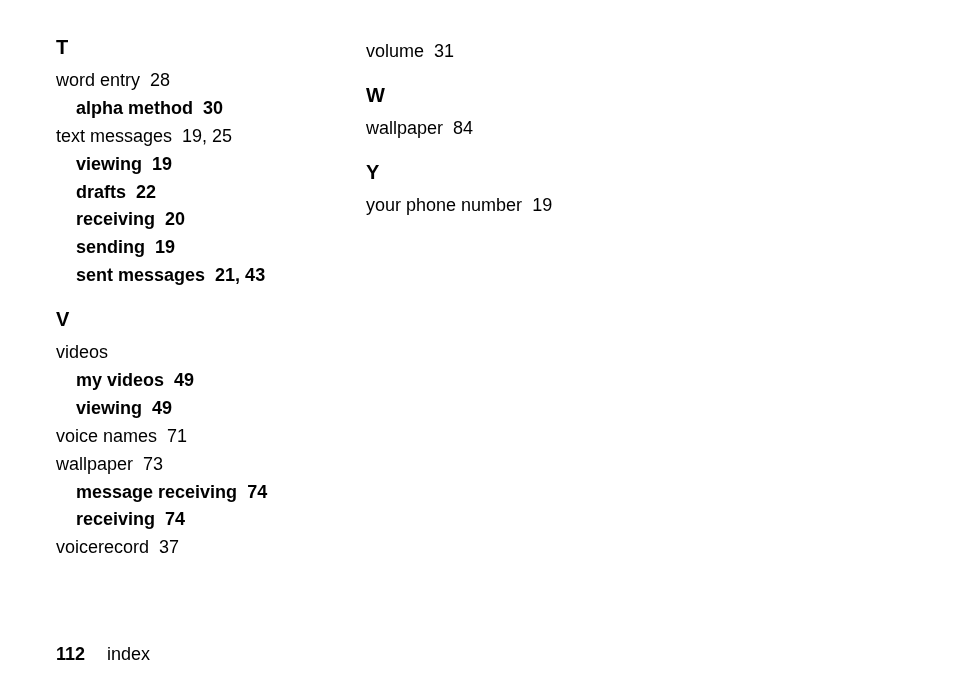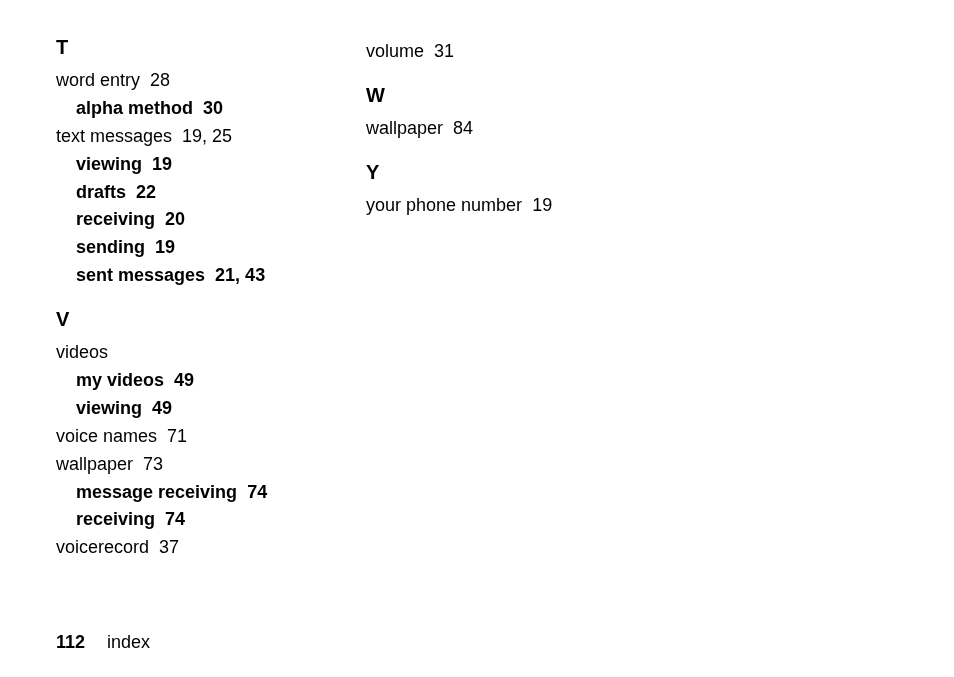--- a/index.html
+++ b/index.html
@@ -28,21 +28,21 @@
     .letter:first-child { margin-top: 0; }
     .entry {
       font-size: 18px;
       line-height: 1.55;
       white-space: nowrap;
     }
     .sub { padding-left: 20px; font-weight: bold; }
     .num { display: inline; }
     .footer {
       position: absolute;
-      bottom: 24px;
+      bottom: 12px;
       left: 56px;
       font-size: 18px;
     }
     .footer .pagenum {
       font-weight: 700;
       margin-right: 22px;
     }
   </style>
 </head>
 <body>

